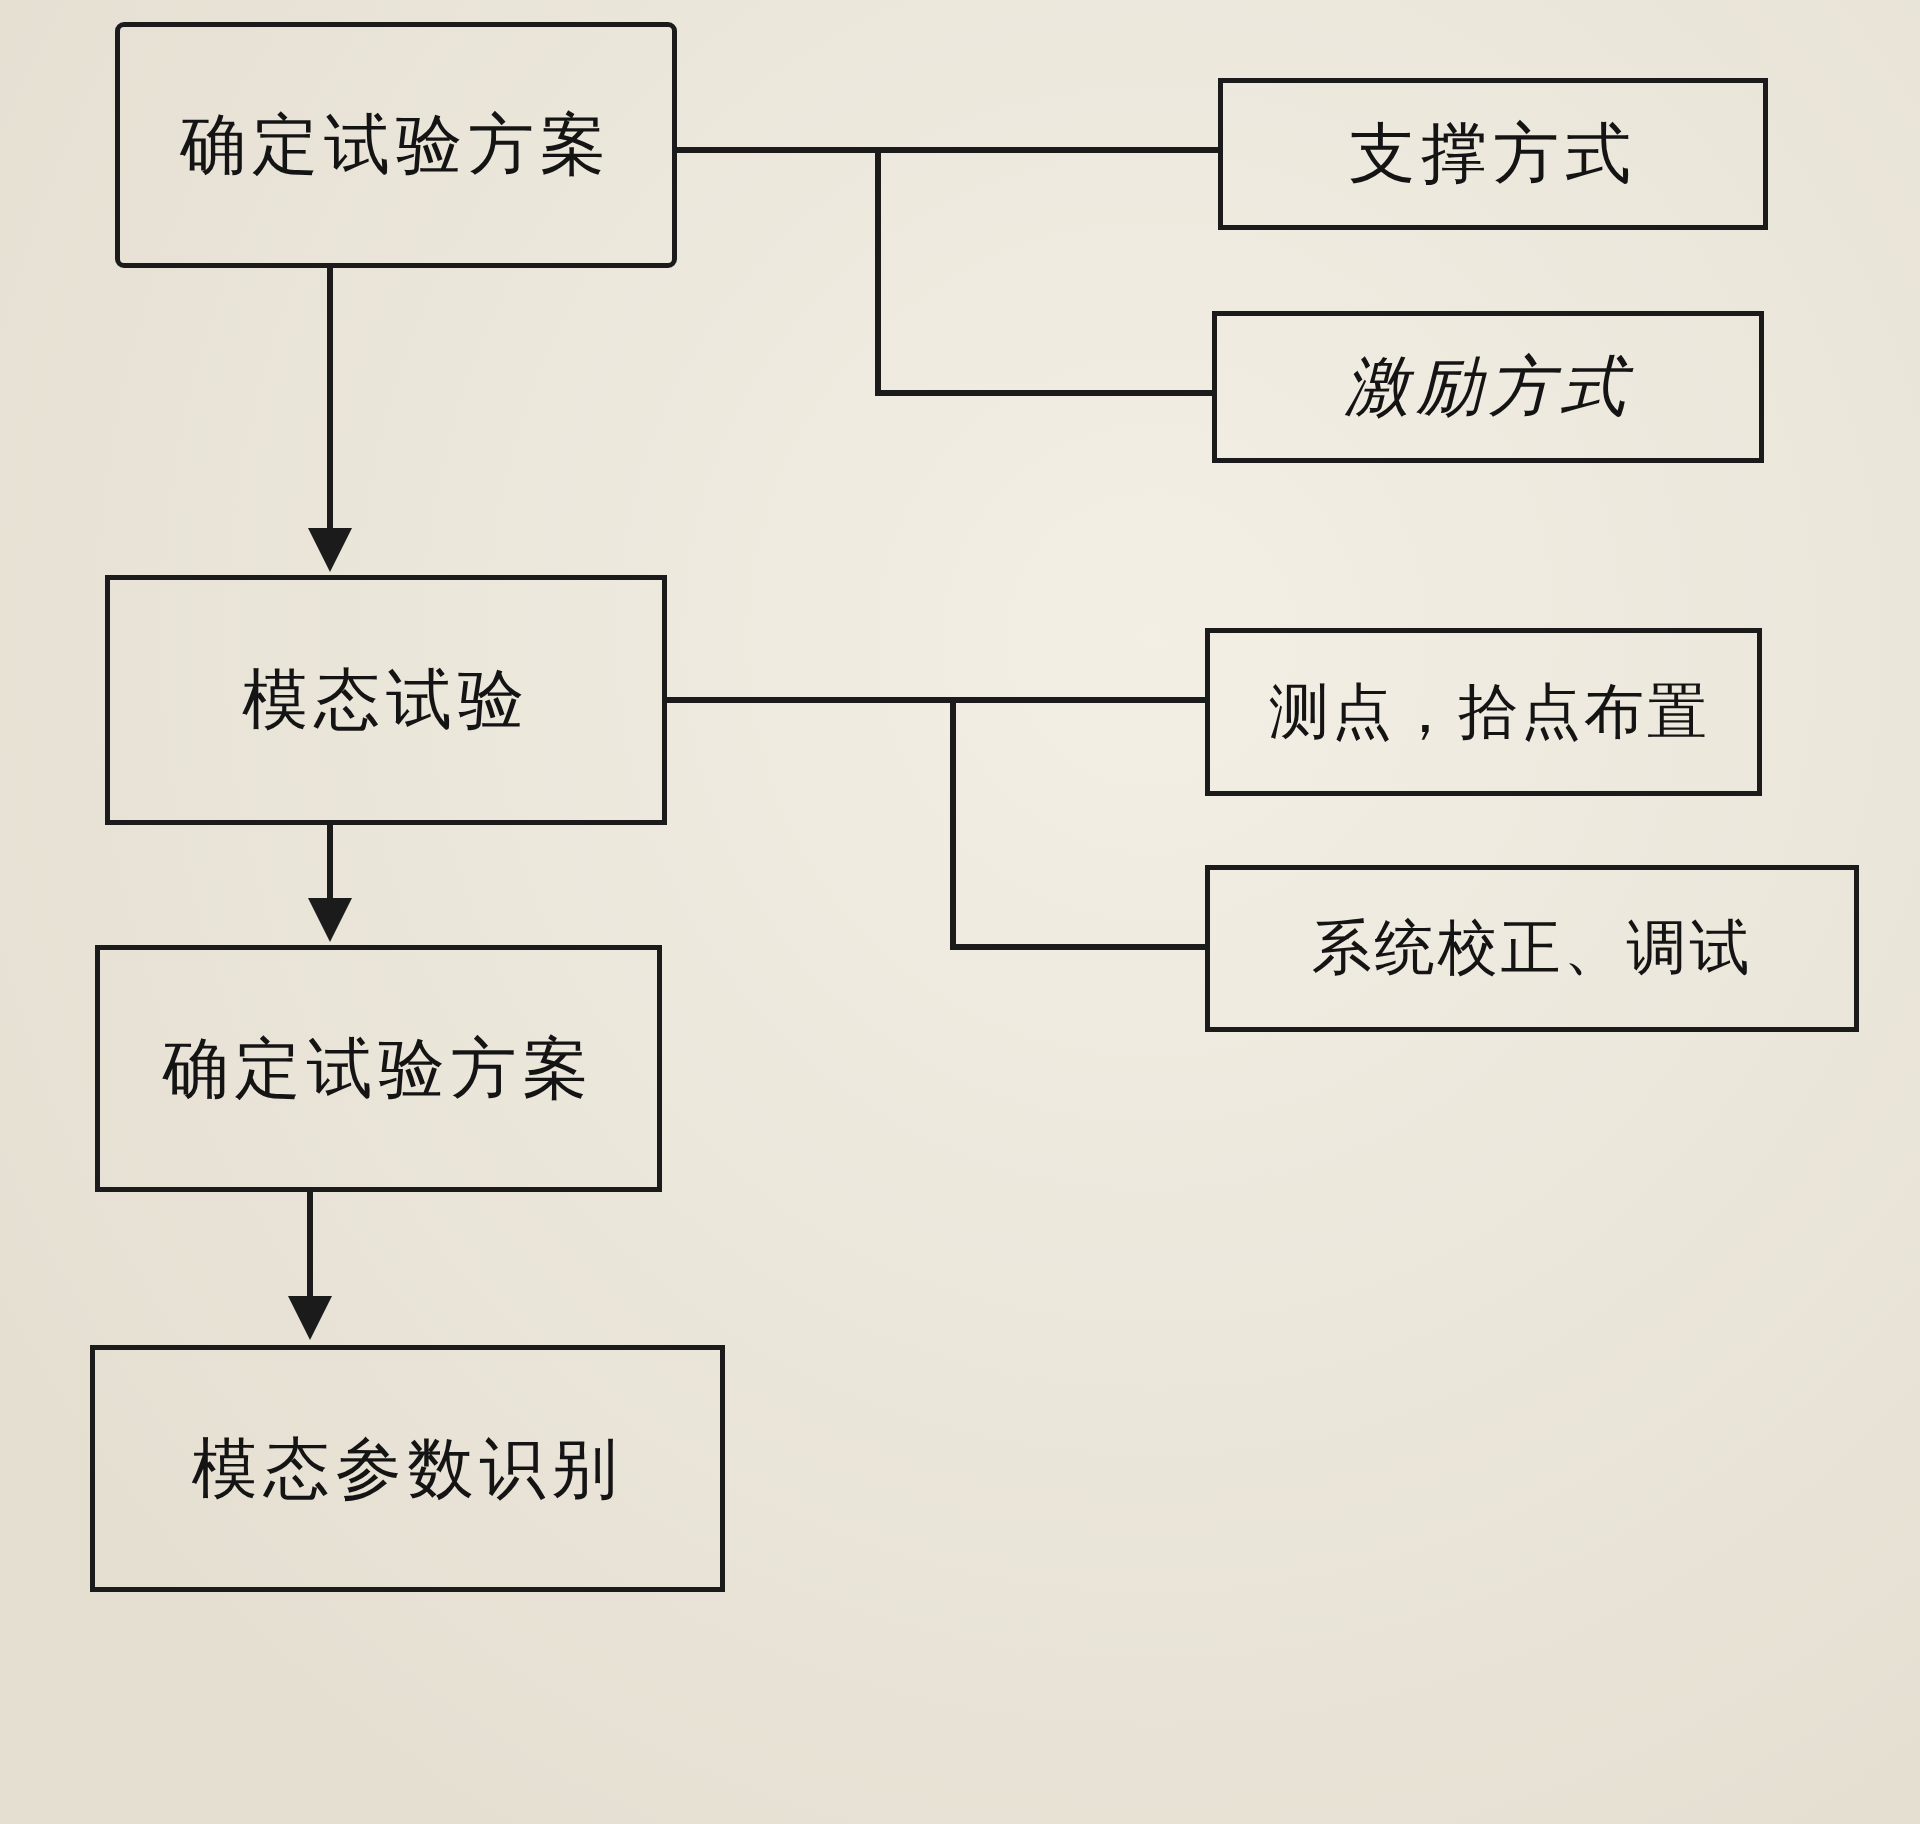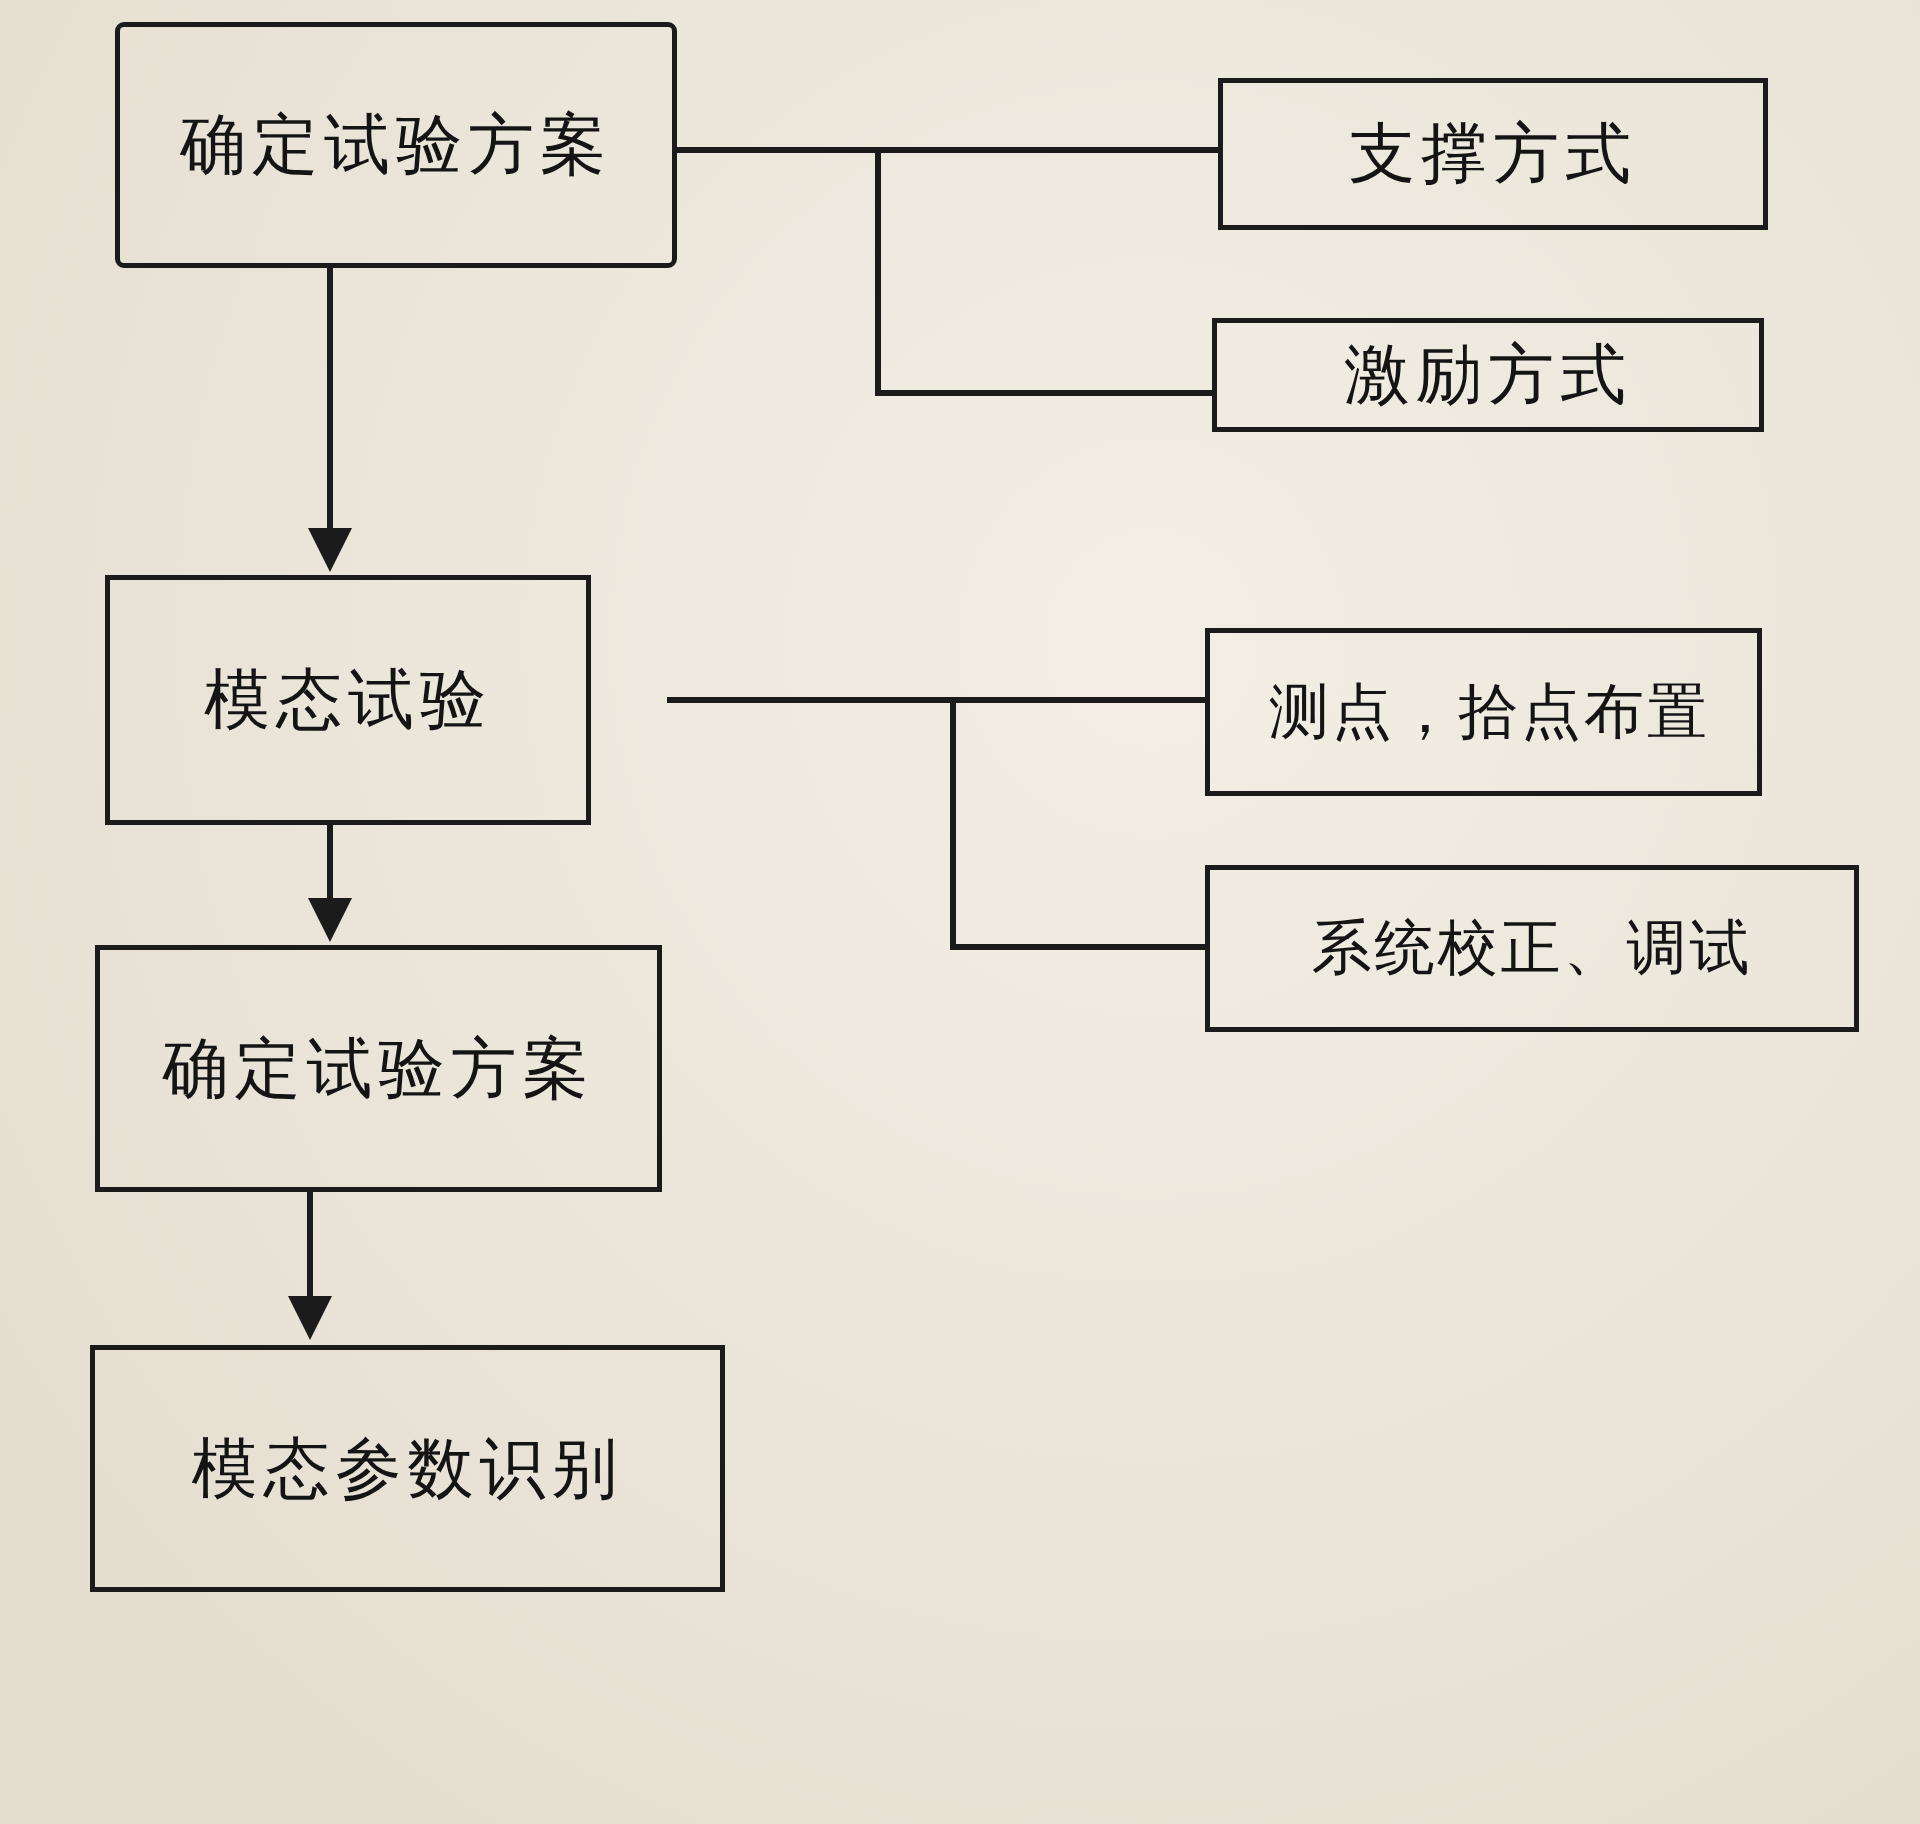--- a/index.html
+++ b/index.html
@@ -89,37 +89,37 @@
       <polygon points="308,528 352,528 330,572"></polygon>
       <polygon points="308,898 352,898 330,942"></polygon>
       <polygon points="288,1296 332,1296 310,1340"></polygon>
     </g>
   </svg>
 
   <div class="node" style="left:115px; top:22px; width:562px; height:246px;border-radius:9px;">
     <span>确定试验方案</span>
   </div>
 
-  <div class="node" style="left:105px; top:575px; width:486px; height:250px;">
+  <div class="node" style="left:105px; top:575px; width:562px; height:250px;">
     <span>模态试验</span>
   </div>
 
   <div class="node" style="left:95px; top:945px; width:567px; height:247px;">
     <span>确定试验方案</span>
   </div>
 
   <div class="node" style="left:90px; top:1345px; width:635px; height:247px;">
     <span>模态参数识别</span>
   </div>
 
   <div class="node" style="left:1218px; top:78px; width:550px; height:152px;">
     <span>支撑方式</span>
   </div>
 
-  <div class="node" style="left:1212px; top:318px; width:552px; height:114px;">
+  <div class="node" style="left:1212px; top:311px; width:552px; height:152px;font-style:italic;">
     <span>激励方式</span>
   </div>
 
   <div class="node small-text" style="left:1205px; top:628px; width:557px; height:168px;padding-left:12px;">
     <span>测点，拾点布置</span>
   </div>
 
   <div class="node small-text" style="left:1205px; top:865px; width:654px; height:167px;">
     <span>系统校正、调试</span>
   </div>

